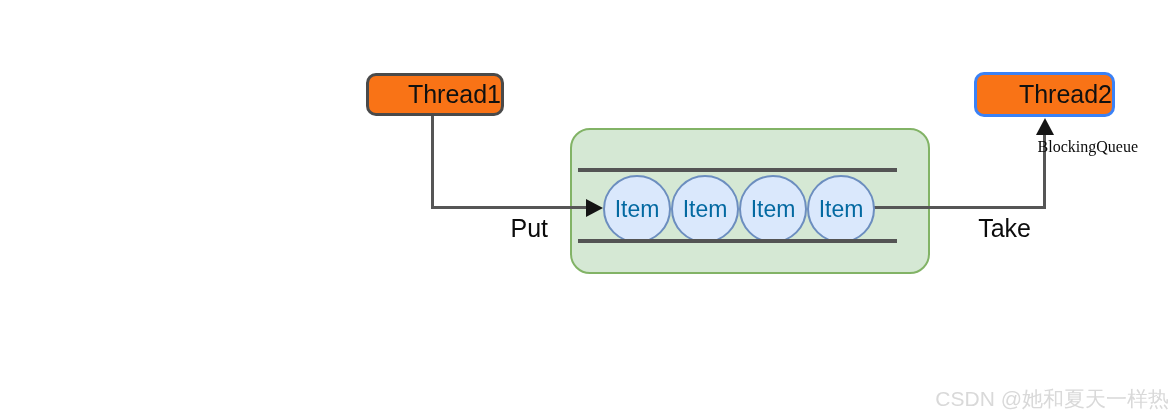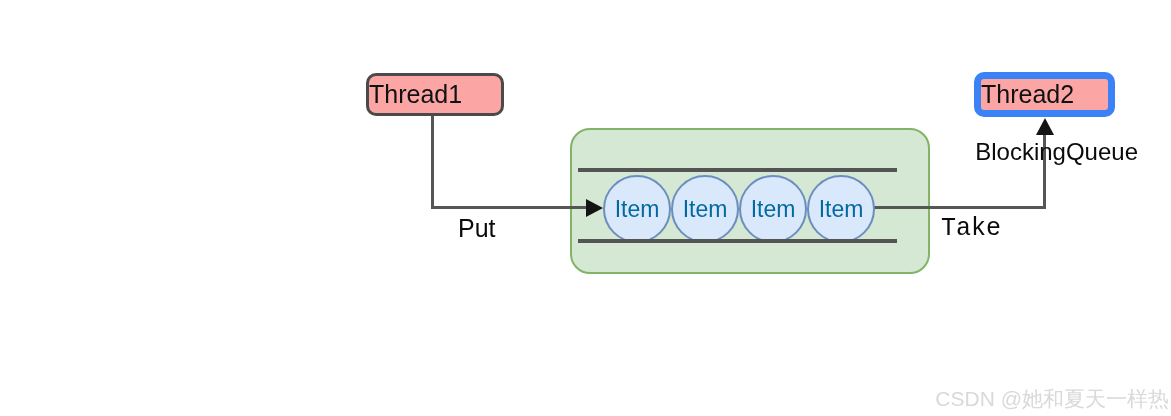--- a/index.html
+++ b/index.html
@@ -10,51 +10,52 @@
     background: #ffffff;
     overflow: hidden;
     font-family: "Liberation Sans", "DejaVu Sans", sans-serif;
   }
 
   
   .thread-box {
     position: absolute;
     width: 138px;
     height: 43px;
-    background: #fca5a5;
+    background: #f97316;
     border-radius: 10px;
     box-sizing: border-box;
     display: flex;
     align-items: center;
-    justify-content: flex-start;
+    justify-content: flex-end;
     font-size: 25px;
     color: #111111;
     z-index: 5;
   }
   #thread1 { left: 366px; top: 73px; border: 3px solid #4a4a4a; }
-  #thread2 { left: 974px; top: 72px; width: 141px; height: 45px; border: 7px solid #3b82f6; }
+  #thread2 { left: 974px; top: 72px; width: 141px; height: 45px; border: 3px solid #3b82f6; }
 
   
   #queue-box {
     position: absolute;
     left: 570px; top: 128px;
     width: 360px; height: 146px;
     background: #d5e8d4;
     border: 2px solid #82b366;
     border-radius: 20px;
     box-sizing: border-box;
     z-index: 1;
   }
   #queue-title {
     position: absolute;
     right: 33px; top: 138px;
-    font-size: 24px;
+    font-size: 16px;
     color: #0b0b0b;
     z-index: 3;
     letter-spacing: 0px;
+    font-family: Liberation Serif, serif;
   }
 
   
   .rail {
     position: absolute;
     left: 578px;
     width: 319px;
     height: 4px;
     background: #545454;
     z-index: 4;
@@ -102,26 +103,26 @@
     border-left: 9px solid transparent;
     border-right: 9px solid transparent;
     border-bottom: 17px solid #141414;
   }
 
   
   .edge-label {
     position: absolute;
     font-size: 25px;
     color: #0b0b0b;
-    text-align: left;
+    text-align: right;
     width: 90px;
     z-index: 5;
   }
   #put-label  { left: 458px; top: 214px; }
-  #take-label { left: 941px; top: 214px; font-family: Liberation Mono, monospace; }
+  #take-label { left: 941px; top: 214px; }
 
   
   #caption {
     position: absolute;
     left: 2px; top: 332px;
     font-size: 25px;
     color: #3c3c3c;
   }
   #watermark {
     position: absolute;

